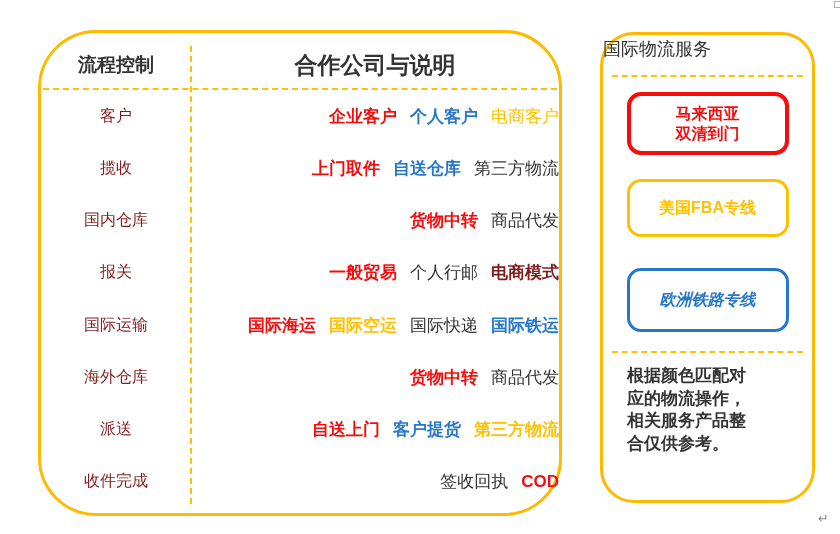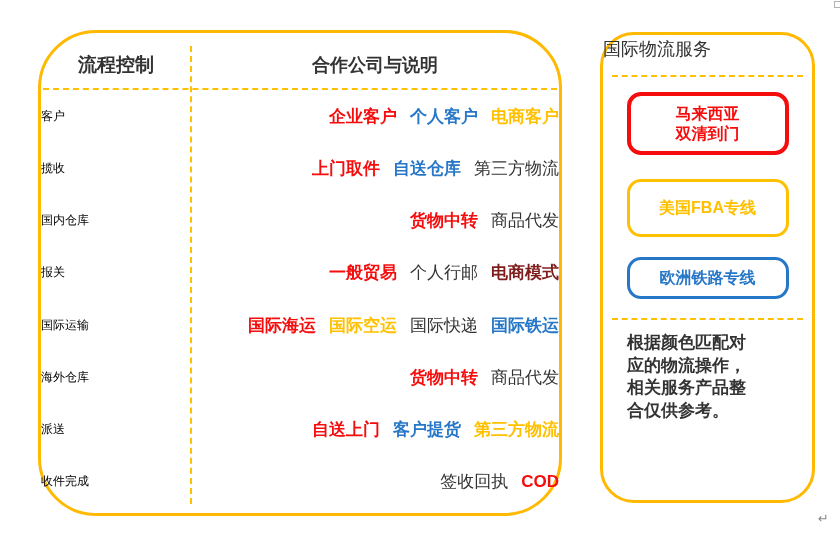--- a/index.html
+++ b/index.html
@@ -19,44 +19,44 @@
     position: absolute; left: 149px; top: 13px; bottom: 9px; width: 0;
     border-left: 2px dashed #FFC000;
   }
   .h-divider-left {
     position: absolute; top: 55px; left: 2px; right: 2px; height: 0;
     border-top: 2px dashed #FFC000;
   }
   .lp-header { position: absolute; top: 0; left: 0; right: 0; height: 55px;
     display: flex; align-items: center; padding-top: 9px; }
   .lp-header .col1 { width: 150px; text-align: center; font-size: 19px; font-weight: bold; }
-  .lp-header .col2 { flex: 1; text-align: center; font-size: 18px; font-weight: bold; }
+  .lp-header .col2 { flex: 1; text-align: center; font-size: 23px; font-weight: bold; }
   .rows { position: absolute; top: 57px; bottom: 5px; left: 0; right: 0;
     display: flex; flex-direction: column; }
   .row { flex: 1; display: flex; align-items: center; }
-  .row-label { width: 150px; text-align: left; font-size: 12px; color: #000000; }
+  .row-label { width: 150px; text-align: center; font-size: 16px; color: #7f1d1d; }
   .row-items { flex: 1; padding-left: 20px; display: flex; align-items: center;
     gap: 13px; font-size: 17px; white-space: nowrap; justify-content: flex-end; }
   .item { color: #333333; }
   
   .panel-right {
     position: absolute; left: 600px; top: 32px; width: 215px; height: 471px;
     border: 3px solid #FFB900; border-radius: 34px; background: #ffffff;
   }
   .rp-title { margin-top: 2px; text-align: left; font-size: 18px; font-weight: normal; }
   .rp-divider { margin: 14px 9px 0 9px; height: 0; border-top: 2px dashed #FFC000; }
   .svc-box {
     width: 162px; margin: 0 auto; border: 3px solid #333;
     border-radius: 14px; display: flex; align-items: center; justify-content: center;
     text-align: center; font-size: 16px; font-weight: bold; line-height: 1.25;
     white-space: pre-line;
   }
   .svc-box.b1 { height: 63px; margin-top: 15px; border-width: 4px; }
   .svc-box.b2 { height: 58px; margin-top: 24px; }
-  .svc-box.b3 { height: 42px; margin-top: 20px; }
+  .svc-box.b3 { height: 64px; margin-top: 31px; font-style: italic; }
   .rp-divider2 { margin: 19px 9px 0 9px; height: 0; border-top: 2px dashed #FFC000; }
   .note { margin: 12px 12px 0 24px; font-size: 17px; line-height: 22.5px; color: #333333; font-weight: bold; }
   
   .return-mark { position: absolute; left: 818px; top: 511px; font-size: 13px;
     color: #8a8a8a; font-family: "DejaVu Sans", sans-serif; }
   .corner-mark { position: absolute; left: 834px; top: 1px; width: 12px; height: 7px;
     border: 1px solid #b3b3b3; }
 </style>
 </head>
 <body>
@@ -72,21 +72,21 @@
       <div class="col2">合作公司与说明</div>
     </div>
 
     <div class="rows">
 
       <div class="row">
         <div class="row-label">客户</div>
         <div class="row-items">
           <span class="item" style="color: rgb(245, 13, 13); font-weight: bold;">企业客户</span>
           <span class="item" style="color: rgb(39, 119, 200); font-weight: bold;">个人客户</span>
-          <span class="item" style="color: rgb(255, 192, 0); font-weight: bold;">电商客户</span>
+          <span class="item" style="color: rgb(255, 192, 0); font-weight: normal;">电商客户</span>
         </div>
       </div>
 
       <div class="row">
         <div class="row-label">揽收</div>
         <div class="row-items">
           <span class="item" style="color: rgb(245, 13, 13); font-weight: bold;">上门取件</span>
           <span class="item" style="color: rgb(39, 119, 200); font-weight: bold;">自送仓库</span>
           <span class="item" style="color: rgb(51, 51, 51); font-weight: normal;">第三方物流</span>
         </div>

